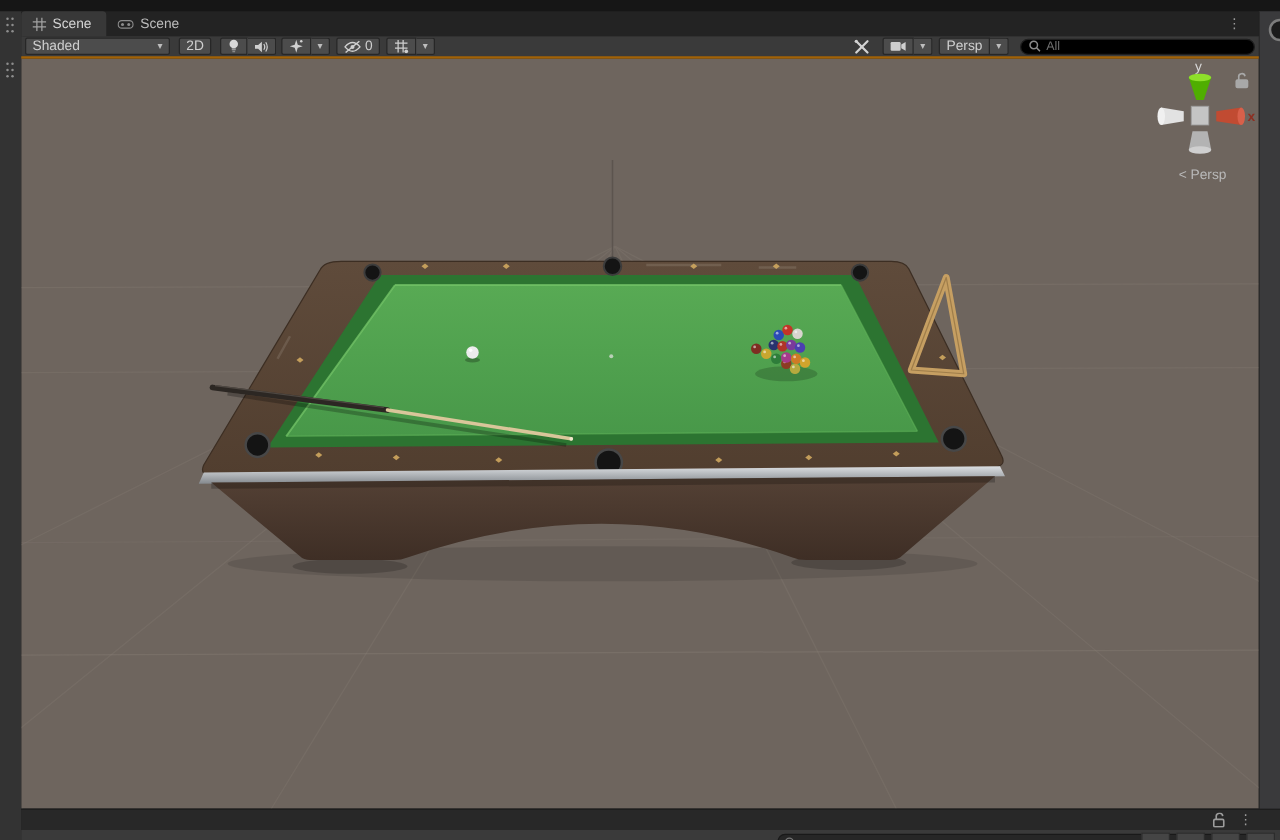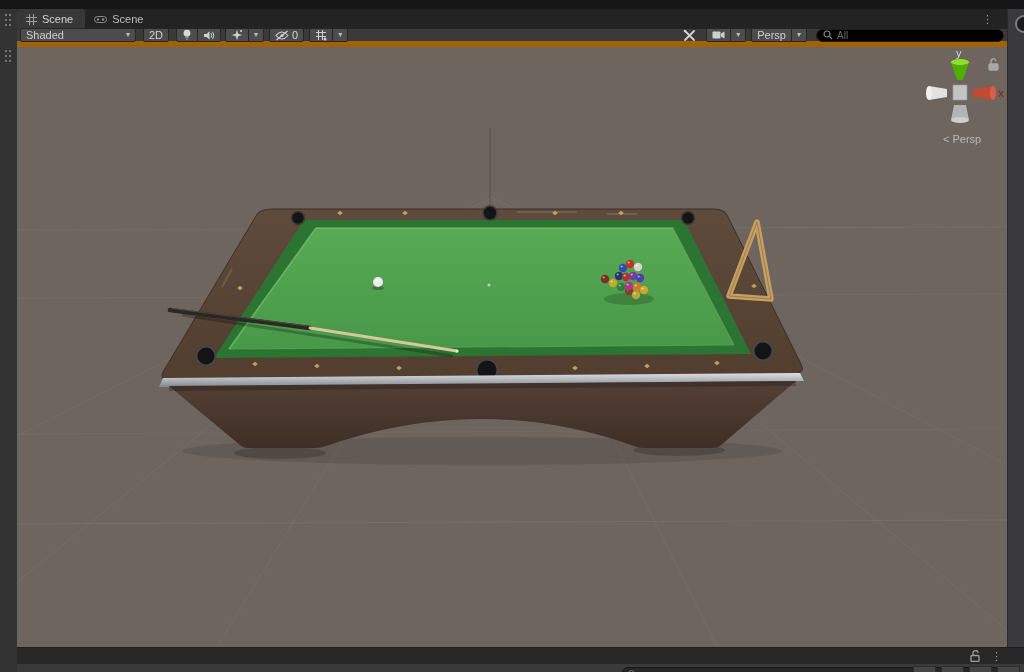--- a/index.html
+++ b/index.html
@@ -21,21 +21,21 @@
   .drag-dots i{position:absolute;width:2px;height:2px;border-radius:50%;background:#8d8d8d;}
   .right-strip{position:absolute;left:1007px;top:9px;width:17px;height:652px;background:#3a3a3c;border-left:1px solid #2a2a2a;}
   .half-icon{position:absolute;right:-8px;top:6px;width:14px;height:14px;border-radius:50%;background:#1b1b1b;border:2px solid #7c7c7c;}
   
   .tab-row{position:absolute;left:17px;top:9px;width:990px;height:20px;background:#232323;display:flex;align-items:flex-end;}
   .tab{height:20px;display:flex;align-items:center;gap:5px;padding:0 12px 0 9px;font-size:11px;color:#bdbdbd;cursor:default;}
   .tab.active{background:#383838;border-radius:3px 3px 0 0;color:#d4d4d4;}
   .tab .ticon{opacity:.85;display:flex;}
   .tabrow-menu{margin-left:auto;margin-right:14px;align-self:center;color:#9a9a9a;font-size:11px;line-height:10px;}
   
-  .toolbar{position:absolute;left:17px;top:29px;width:990px;height:18px;background:#3a3a3a;border-bottom:6px solid #a16207;
+  .toolbar{position:absolute;left:17px;top:29px;width:990px;height:18px;background:#3a3a3a;border-bottom:2px solid #a16207;
            display:flex;align-items:center;padding:0;box-sizing:border-box;font-size:11px;}
   .tbtn{height:14px;background:#4c4c4c;border:1px solid #272727;border-radius:2px;display:flex;align-items:center;
         justify-content:flex-end;padding:0 5px;color:#cfcfcf;gap:3px;box-sizing:border-box;}
   .tbtn .caret{font-size:8px;color:#bdbdbd;line-height:8px;}
   .tgroup{display:flex;}
   .tgroup .tbtn{border-radius:0;border-left-width:0;}
   .tgroup .tbtn:first-child{border-radius:2px 0 0 2px;border-left-width:1px;}
   .tgroup .tbtn:last-child{border-radius:0 2px 2px 0;}
   .shaded-btn{width:116px;justify-content:space-between;margin-left:3px;}
   .sep{width:7px;}

